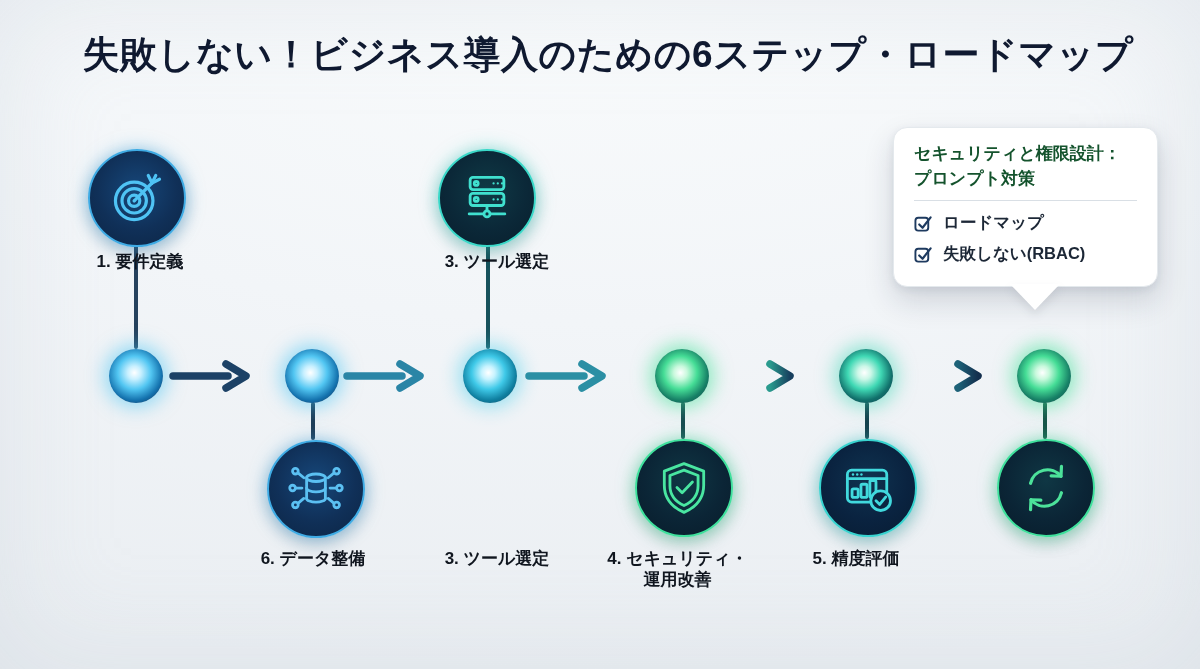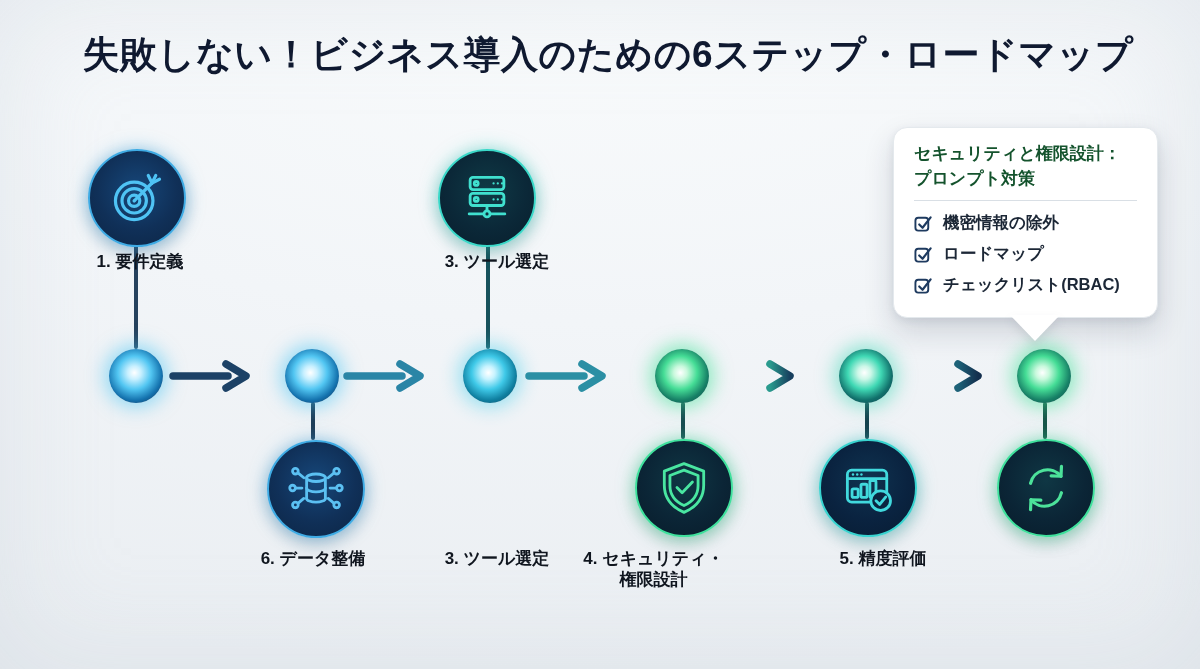--- a/index.html
+++ b/index.html
@@ -231,51 +231,44 @@
     <svg width="60" height="60" viewBox="0 0 64 64" fill="none" stroke="#4ce29a" stroke-width="3.4" stroke-linecap="round" stroke-linejoin="round">
       <path d="M15.5,27 A18.5,18.5 0 0 1 48,19.5"></path>
       <polyline points="48.5,9 48,19.5 37.5,19"></polyline>
       <path d="M48.5,37 A18.5,18.5 0 0 1 16,44.5"></path>
       <polyline points="15.5,55 16,44.5 26.5,45"></polyline>
     </svg>
   </div>
 
   <div class="step-label" style="left:213px;top:549px;width:200px">6. データ整備</div>
   <div class="step-label" style="left:397px;top:549px;width:200px">3. ツール選定</div>
-  <div class="step-label" style="left:546px;top:549px;width:215px">
+  <div class="step-label" style="left:570px;top:549px;width:215px">
     <span>4. セキュリティ・</span><br>
-    <span>権限設計</span>
-  </div>
-  <div class="step-label" style="left:783px;top:549px;width:200px">5. 精度評価</div>
+    <span>運用改善</span>
+  </div>
+  <div class="step-label" style="left:756px;top:549px;width:200px">5. 精度評価</div>
 
   <div class="callout">
     <div class="callout-title">
       <div>セキュリティと権限設計：</div>
       <div>プロンプト対策</div>
     </div>
     <div class="callout-divider"></div>
 
-    <div class="check-row">
-      <svg width="19" height="19" viewBox="0 0 20 20" fill="none" stroke="#1e3a5f" stroke-width="2" stroke-linecap="round" stroke-linejoin="round">
-        <rect x="1.5" y="4" width="13.5" height="13.5" rx="3"></rect>
-        <polyline points="5.5,11 9,14.5 17.5,3.5" stroke-width="2.3"></polyline>
-      </svg>
-      <span>機密情報の除外</span>
-    </div>
     <div class="check-row">
       <svg width="19" height="19" viewBox="0 0 20 20" fill="none" stroke="#1e3a5f" stroke-width="2" stroke-linecap="round" stroke-linejoin="round">
         <rect x="1.5" y="4" width="13.5" height="13.5" rx="3"></rect>
         <polyline points="5.5,11 9,14.5 17.5,3.5" stroke-width="2.3"></polyline>
       </svg>
       <span>ロードマップ</span>
     </div>
     <div class="check-row">
       <svg width="19" height="19" viewBox="0 0 20 20" fill="none" stroke="#1e3a5f" stroke-width="2" stroke-linecap="round" stroke-linejoin="round">
         <rect x="1.5" y="4" width="13.5" height="13.5" rx="3"></rect>
         <polyline points="5.5,11 9,14.5 17.5,3.5" stroke-width="2.3"></polyline>
       </svg>
-      <span>チェックリスト(RBAC)</span>
+      <span>失敗しない(RBAC)</span>
     </div>
 
     <div class="callout-pointer"></div>
   </div>
 
 </div>
 
 </body></html>

